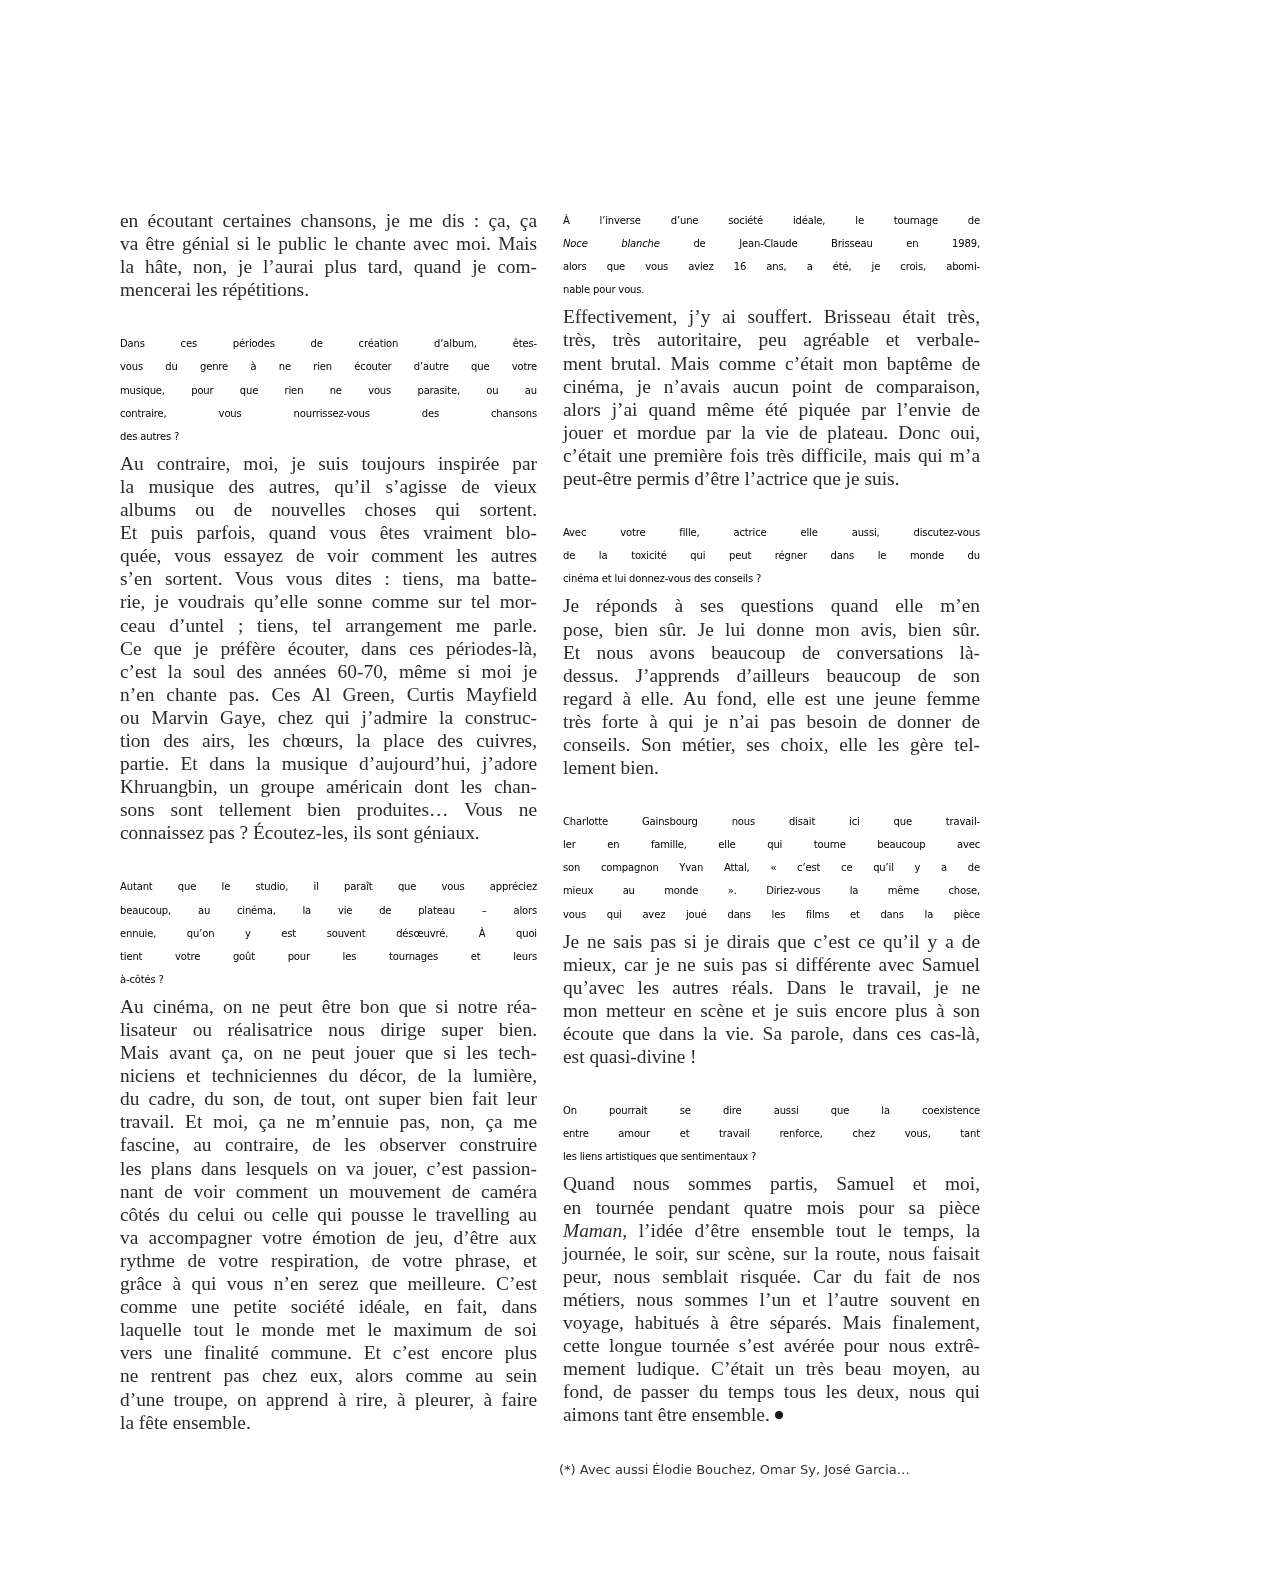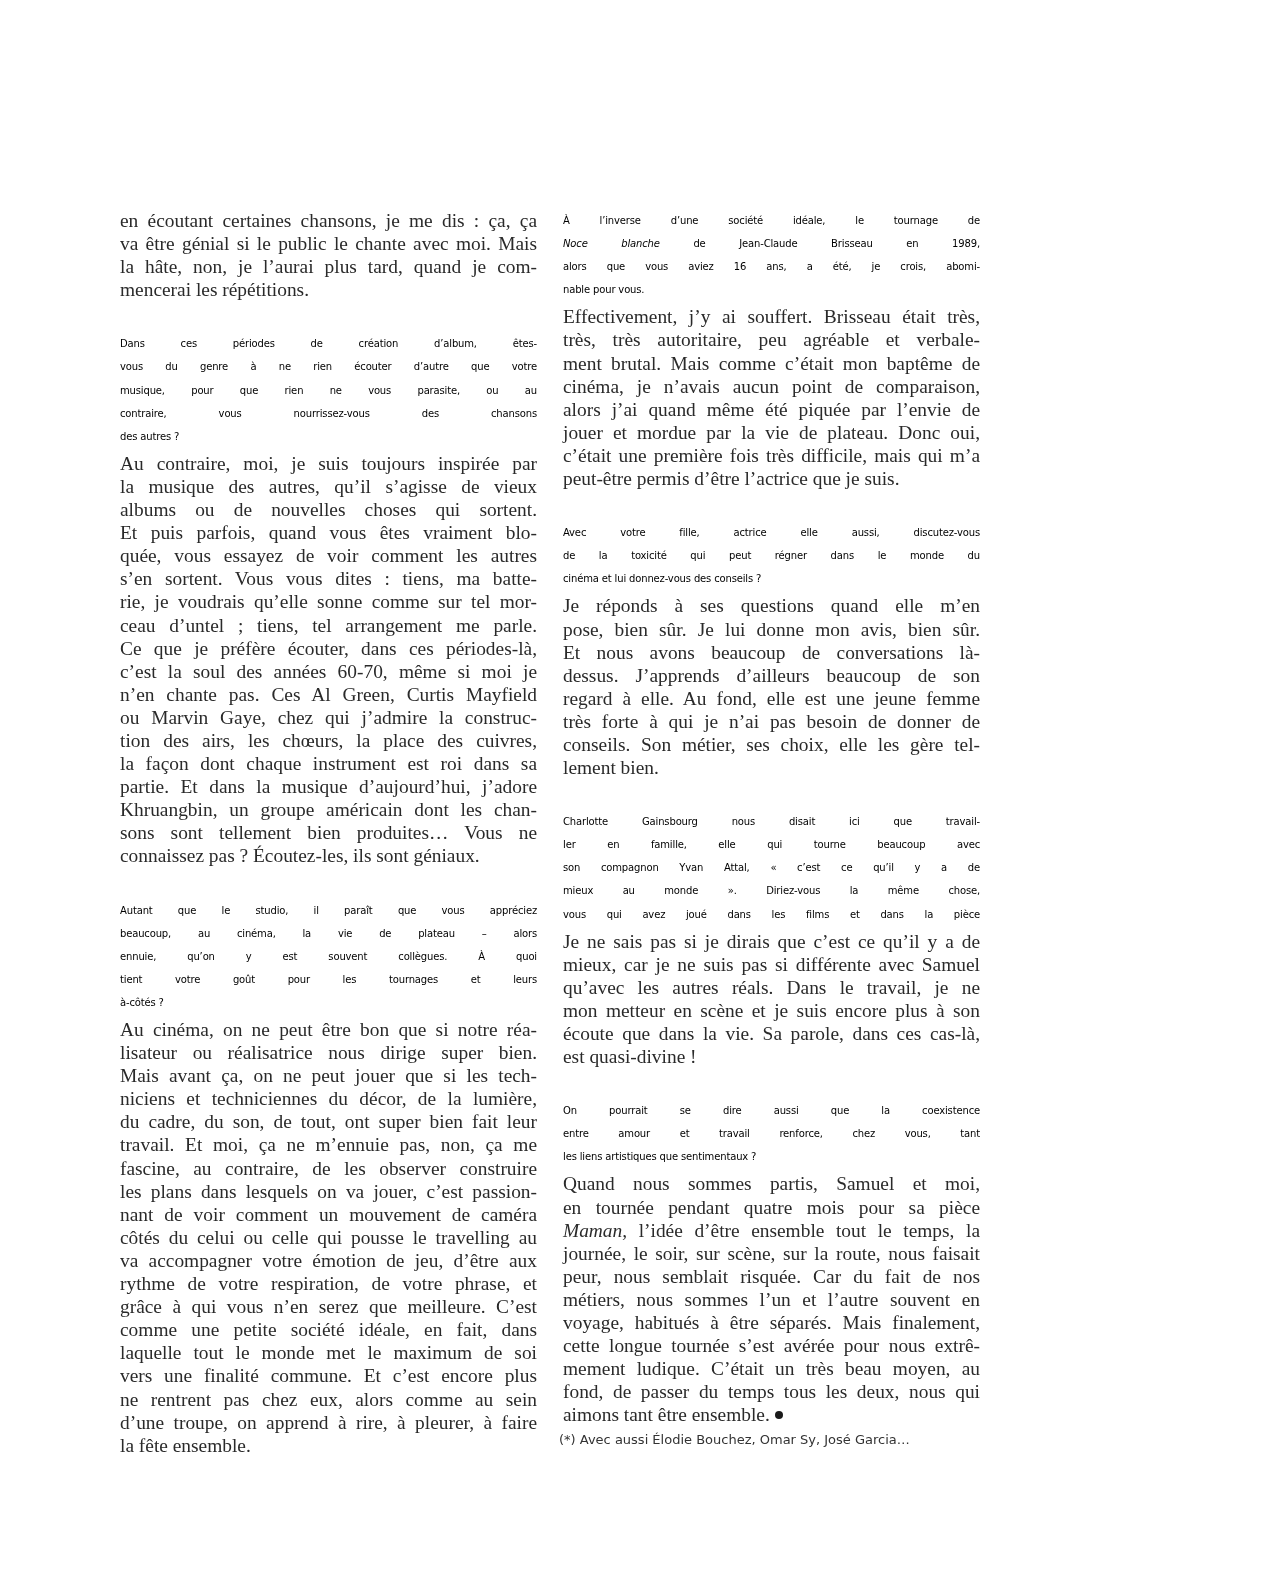--- a/index.html
+++ b/index.html
@@ -6,21 +6,21 @@
   body { width: 1269px; height: 1594px; position: relative; overflow: hidden; color: #231f20; }
   .col { position: absolute; top: 205px; width: 425px; }
   .col-left { left: 116px; }
   .col-right { left: 559px; }
   .block { margin: 4px; }
   .line { display: block; white-space: nowrap; text-align-last: justify; text-align: justify; }
   .line.last { text-align-last: left; }
   .q .line { font-family: "DejaVu Sans", sans-serif; font-weight: normal; font-size: 10px; line-height: 23.1px; letter-spacing: -0.15px; color: #000000; }
   .a .line { font-family: "Liberation Serif", serif; font-size: 19.4px; line-height: 23.1px; color: #2a2a2a; }
   .gap { height: 23px; }
-  .footnote { position: absolute; left: 559px; top: 1432px; font-family: "DejaVu Sans", sans-serif; font-size: 13px; color: #333333; white-space: nowrap; }
+  .footnote { position: absolute; left: 559px; top: 1462px; font-family: "DejaVu Sans", sans-serif; font-size: 13px; color: #333333; white-space: nowrap; }
   .bullet { display: inline-block; width: 8px; height: 8px; border-radius: 50%; background: #1a1a1a; margin-left: 5px; vertical-align: 2px; }
   i { font-style: italic; }
 </style>
 </head>
 <body>
 
 <div class="col col-left">
     <div class="block a">
       <span class="line">en écoutant certaines chansons, je me dis : ça, ça</span>
       <span class="line">va être génial si le public le chante avec moi. Mais</span>
@@ -42,31 +42,30 @@
       <span class="line">Et puis parfois, quand vous êtes vraiment blo-</span>
       <span class="line">quée, vous essayez de voir comment les autres</span>
       <span class="line">s’en sortent. Vous vous dites : tiens, ma batte-</span>
       <span class="line">rie, je voudrais qu’elle sonne comme sur tel mor-</span>
       <span class="line">ceau d’untel ; tiens, tel arrangement me parle.</span>
       <span class="line">Ce que je préfère écouter, dans ces périodes-là,</span>
       <span class="line">c’est la soul des années 60-70, même si moi je</span>
       <span class="line">n’en chante pas. Ces Al Green, Curtis Mayfield</span>
       <span class="line">ou Marvin Gaye, chez qui j’admire la construc-</span>
       <span class="line">tion des airs, les chœurs, la place des cuivres,</span>
-      <span class="line">la façon dont chaque instrument est roi dans sa</span>
       <span class="line">partie. Et dans la musique d’aujourd’hui, j’adore</span>
       <span class="line">Khruangbin, un groupe américain dont les chan-</span>
       <span class="line">sons sont tellement bien produites… Vous ne</span>
       <span class="line last">connaissez pas ? Écoutez-les, ils sont géniaux.</span>
     </div>
     <div class="gap"></div>
     <div class="block q">
       <span class="line">Autant que le studio, il paraît que vous appréciez</span>
       <span class="line">beaucoup, au cinéma, la vie de plateau – alors</span>
-      <span class="line">ennuie, qu’on y est souvent collègues. À quoi</span>
+      <span class="line">ennuie, qu’on y est souvent désœuvré. À quoi</span>
       <span class="line">tient votre goût pour les tournages et leurs</span>
       <span class="line last">à-côtés ?</span>
     </div>
     <div class="block a">
       <span class="line">Au cinéma, on ne peut être bon que si notre réa-</span>
       <span class="line">lisateur ou réalisatrice nous dirige super bien.</span>
       <span class="line">Mais avant ça, on ne peut jouer que si les tech-</span>
       <span class="line">niciens et techniciennes du décor, de la lumière,</span>
       <span class="line">du cadre, du son, de tout, ont super bien fait leur</span>
       <span class="line">travail. Et moi, ça ne m’ennuie pas, non, ça me</span>

